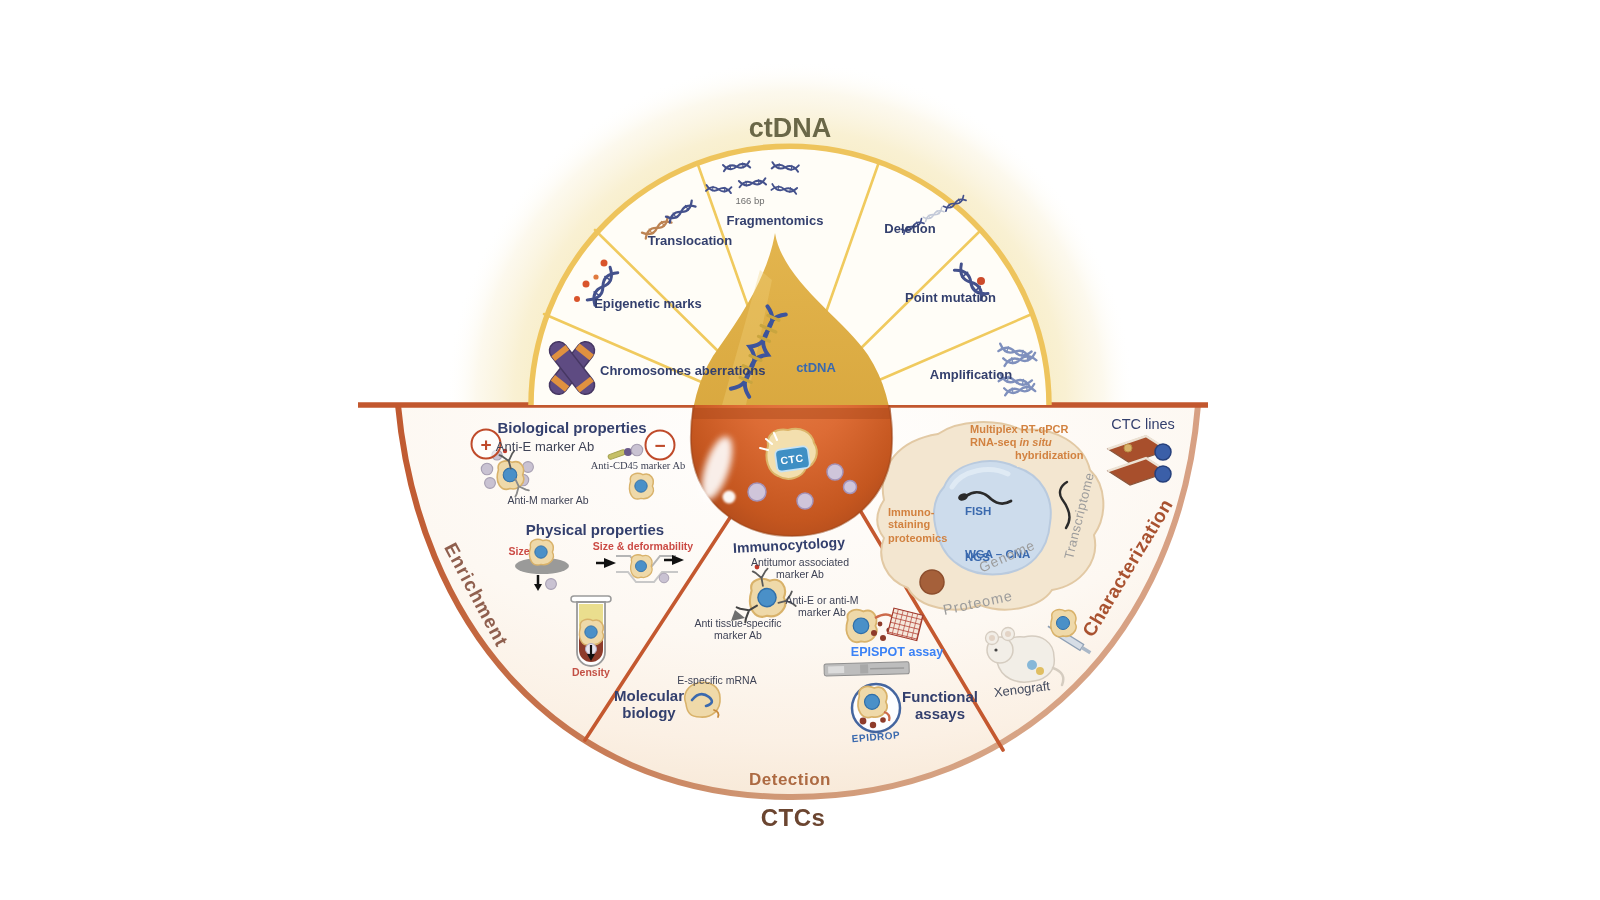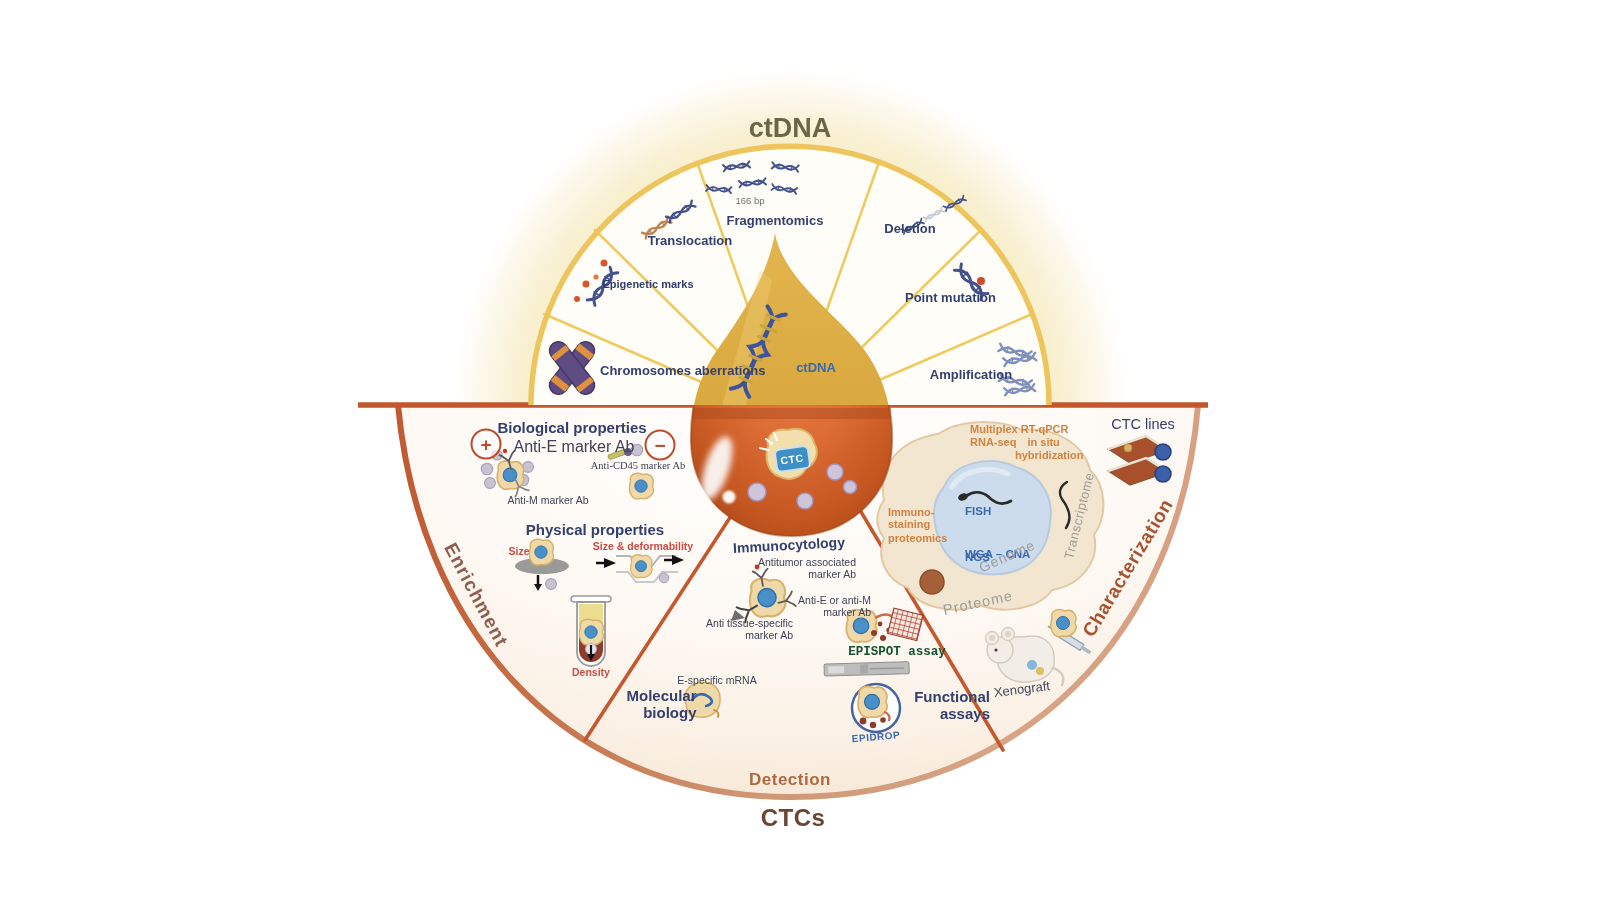--- a/index.html
+++ b/index.html
@@ -1,27 +1,27 @@
 <!DOCTYPE html>
 <html><head>
 <meta charset="utf-8">
 <style>
   html,body{margin:0;padding:0;background:#fff;}
   .stage{position:relative;width:1368px;height:900px;background:#ffffff;overflow:hidden;
          font-family:"Liberation Sans",sans-serif;}
   .stage svg{position:absolute;left:0;top:0;}
   .lb{position:absolute;transform:translate(-50%,-50%);white-space:nowrap;
       color:#333f6d;text-align:center;line-height:1.15;}
-  .lb.wrap{white-space:normal;text-align:right;}
+  .lb.wrap{white-space:normal;}
   .lba{position:absolute;white-space:nowrap;line-height:1.15;}
   .b{font-weight:bold;}
   .markcircle{position:absolute;width:27px;height:27px;border:2.5px solid #bf4a2a;border-radius:50%;
       color:#bf4a2a;font-size:19px;font-weight:bold;display:flex;align-items:center;justify-content:center;
       transform:translate(-50%,-50%);background:rgba(255,255,255,.6);}
-  .it{margin-left:11px;}
+  .it{font-style:italic;margin-left:3px;}
 </style>
 </head>
 <body>
 
 <div class="stage">
 
 <svg width="1600" height="900" viewBox="0 0 1600 900">
   <defs>
     <radialGradient id="glowGrad" cx="0.5" cy="0.5" r="0.5">
       <stop offset="0%" stop-color="#f8efcb"></stop>
@@ -338,50 +338,50 @@
     <circle cx="757" cy="492" r="9" fill="#cfc5da" stroke="#a492b8" stroke-width="1.5"></circle>
     <circle cx="835" cy="472" r="8" fill="#cfc5da" stroke="#a492b8" stroke-width="1.5"></circle>
     <circle cx="850" cy="487" r="6.5" fill="#cfc5da" stroke="#a492b8" stroke-width="1.5"></circle>
     <circle cx="805" cy="501" r="8" fill="#cfc5da" stroke="#a492b8" stroke-width="1.5"></circle>
   </g>
 </svg>
 
 <div class="lb b" style="left:790px;top:129px;font-size:27px;color:#6a6747;">ctDNA</div>
 
 <div class="lba wrap b" style="left:600px;top:364px;width:112px;font-size:13px;color:#333f6d;">Chromosomes aberrations</div>
-<div class="lb b" style="left:648px;top:284px;font-size:11px;text-align:right;">Epigenetic marks</div>
+<div class="lb b" style="left:648px;top:304px;font-size:13px;text-align:right;">Epigenetic marks</div>
 <div class="lb b" style="left:690px;top:241px;font-size:13px;">Translocation</div>
 <div class="lb b" style="left:775px;top:221px;font-size:13px;">Fragmentomics</div>
 <div class="lb" style="left:750px;top:201px;font-size:9.5px;color:#6e6e6e;">166 bp</div>
 <div class="lb b" style="left:910px;top:229px;font-size:13px;">Deletion</div>
 <div class="lb b" style="left:943px;top:298px;font-size:13px;padding-left:15px;">Point mutation</div>
 <div class="lb b" style="left:971px;top:375px;font-size:13px;">Amplification</div>
 
 <div class="lb b" style="left:816px;top:368px;font-size:13px;color:#3a69ae;">ctDNA</div>
 <div class="lb b" style="left:792px;top:459px;font-size:10.5px;color:#ffffff;transform:translate(-50%,-50%) rotate(-8deg);letter-spacing:.5px;">CTC</div>
 
 <div class="lb b" style="left:572px;top:428px;font-size:15px;">Biological properties</div>
 <div class="markcircle" style="left:486px;top:444px;">+</div>
 <div class="markcircle" style="left:660px;top:445px;">−</div>
-<div class="lb" style="left:545px;top:447px;font-size:16px;color:#3f4356;margin-left:29px;">Anti-E marker Ab</div>
+<div class="lb" style="left:545px;top:447px;font-size:13px;color:#3f4356;">Anti-E marker Ab</div>
 <div class="lb" style="left:638px;top:466px;font-size:10.5px;color:#3f4356;font-family:Liberation Serif, serif;">Anti-CD45 marker Ab</div>
 <div class="lb" style="left:548px;top:500px;font-size:10.5px;color:#3f4356;">Anti-M marker Ab</div>
 <div class="lb b" style="left:595px;top:530px;font-size:15px;">Physical properties</div>
 <div class="lb b" style="left:519px;top:551px;font-size:10.5px;color:#cb4a44;">Size</div>
 <div class="lb b" style="left:643px;top:546px;font-size:10.5px;color:#cb4a44;">Size &amp; deformability</div>
 <div class="lb b" style="left:591px;top:672px;font-size:10.5px;color:#c35045;">Density</div>
 <div class="lb b" style="left:476px;top:595px;font-size:19px;color:#8f5f4e;transform:translate(-50%,-50%) rotate(62deg);letter-spacing:1px;">Enrichment</div>
 
 <div class="lb b" style="left:789px;top:545px;font-size:14px;transform:translate(-50%,-50%) rotate(-3deg);">Immunocytology</div>
 <div class="lb wrap" style="left:800px;top:568px;width:112px;font-size:10.5px;color:#3f4356;">Antitumor associated marker Ab</div>
 <div class="lb wrap" style="left:822px;top:606px;width:98px;font-size:10.5px;color:#3f4356;">Anti-E or anti-M marker Ab</div>
 <div class="lb wrap" style="left:738px;top:629px;width:110px;font-size:10.5px;color:#3f4356;">Anti tissue-specific marker Ab</div>
 <div class="lb" style="left:717px;top:680px;font-size:10.5px;color:#3f4356;">E-specific mRNA</div>
 <div class="lb wrap b" style="left:649px;top:704px;width:95px;font-size:15px;">Molecular biology</div>
-<div class="lb b" style="left:897px;top:652px;font-size:12.5px;color:#14532d;font-family:Liberation Mono, monospace;">EPISPOT assay</div>
+<div class="lb b" style="left:897px;top:652px;font-size:12.5px;color:#3b82f6;">EPISPOT assay</div>
 <div class="lb wrap b" style="left:940px;top:705px;width:100px;font-size:15px;">Functional assays</div>
 <div class="lb b" style="left:876px;top:737px;font-size:10px;color:#3a69ae;transform:translate(-50%,-50%) rotate(-5deg);letter-spacing:.5px;">EPIDROP</div>
 <div class="lb b" style="left:790px;top:780px;font-size:17px;color:#ad6a42;letter-spacing:.5px;">Detection</div>
 
 <div class="lba b" style="left:970px;top:423px;font-size:11px;color:#d28240;">Multiplex RT-qPCR</div>
 <div class="lba b" style="left:970px;top:436px;font-size:11px;color:#d28240;">
   <span>RNA-seq</span><span class="it">in situ</span>
 </div>
 <div class="lba b" style="left:970px;top:449px;font-size:11px;color:#d28240;margin-left:45px;">hybridization</div>
 <div class="lba b" style="left:888px;top:506px;font-size:11px;color:#d28240;">Immuno-</div>

